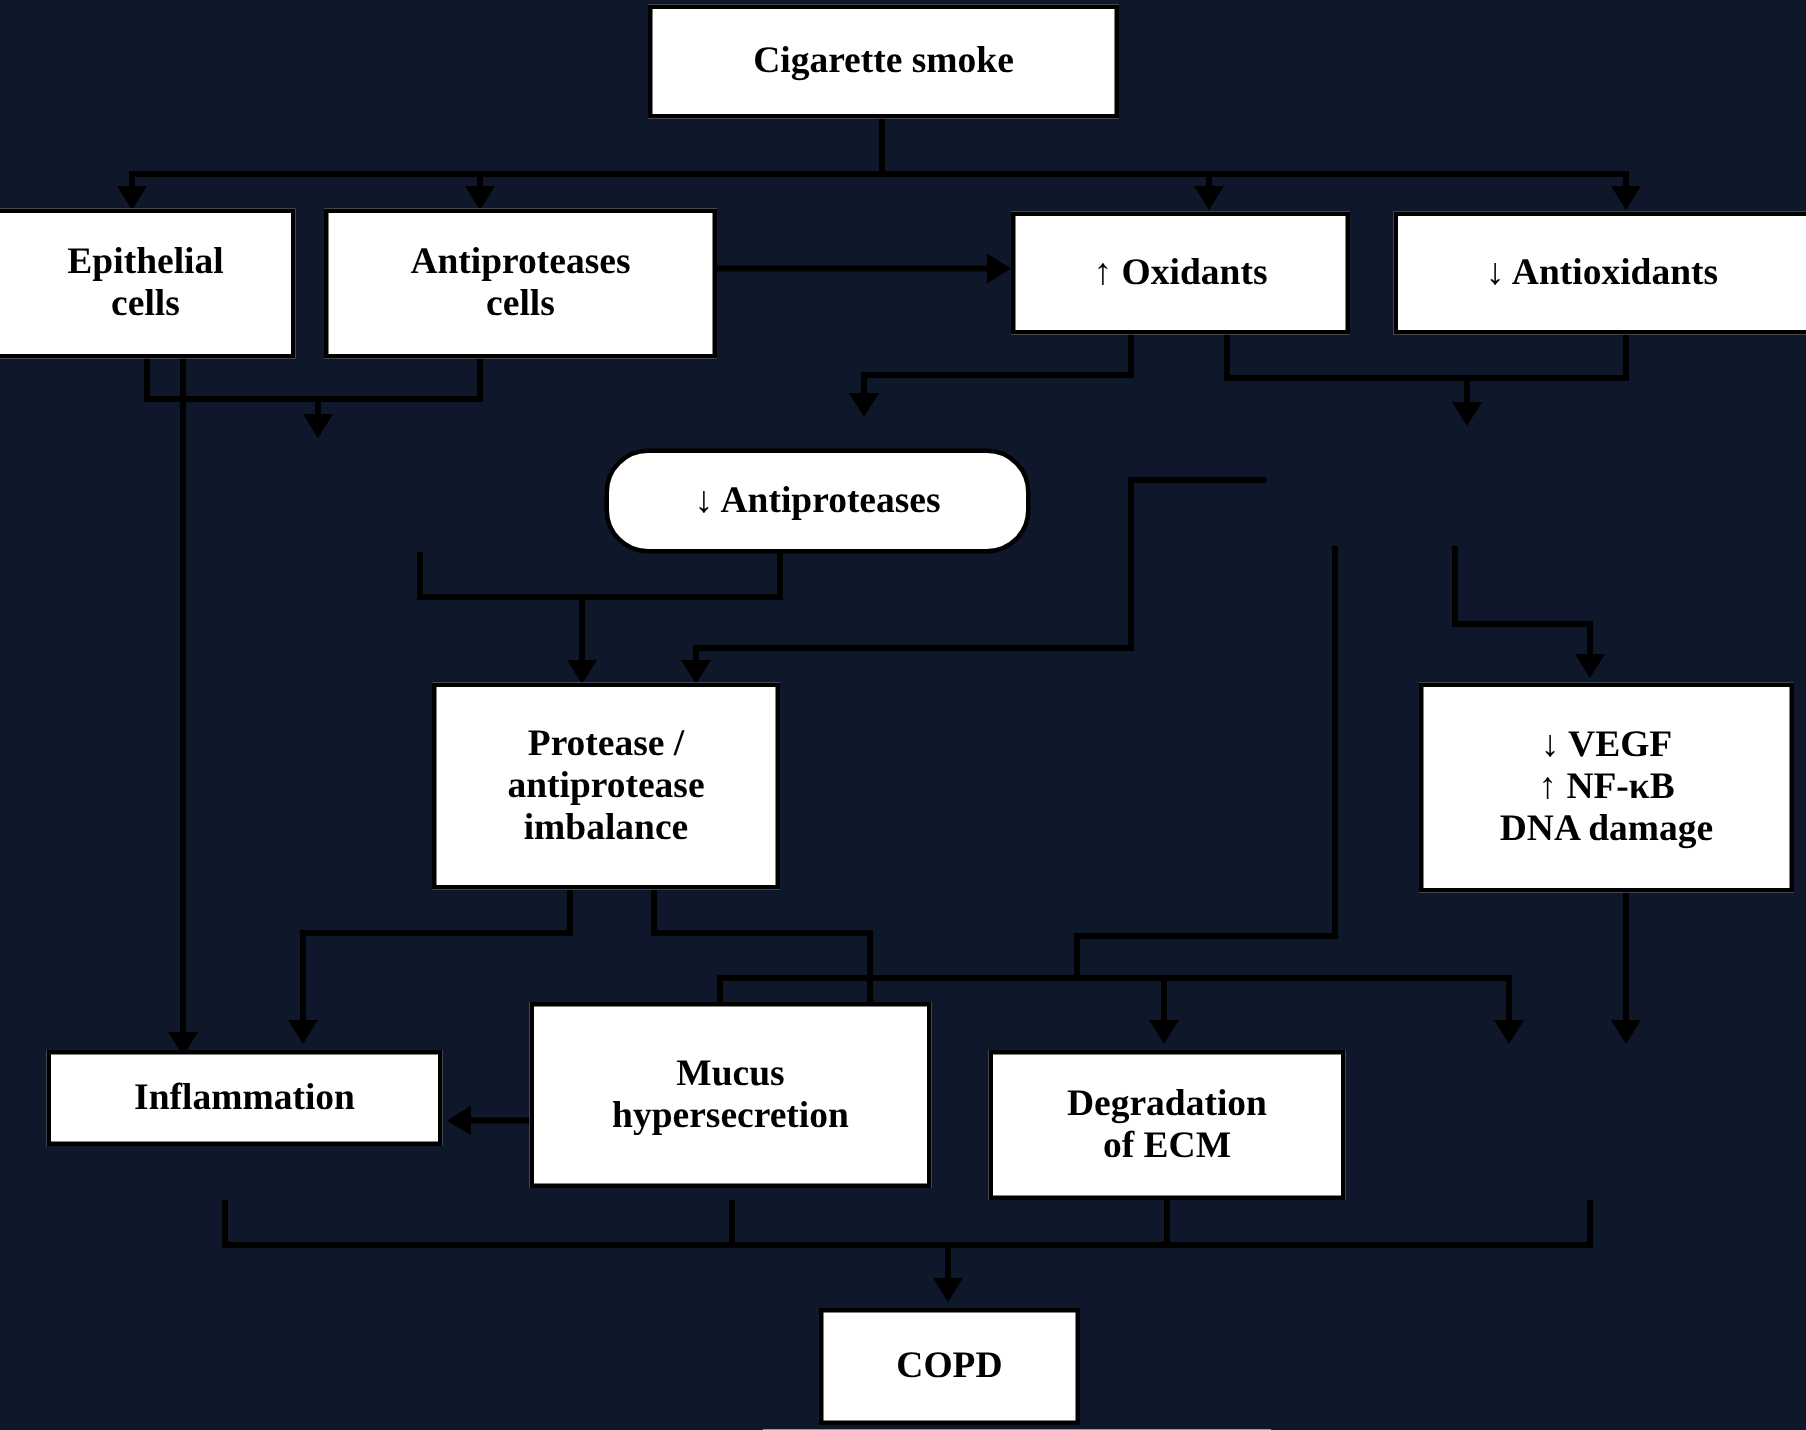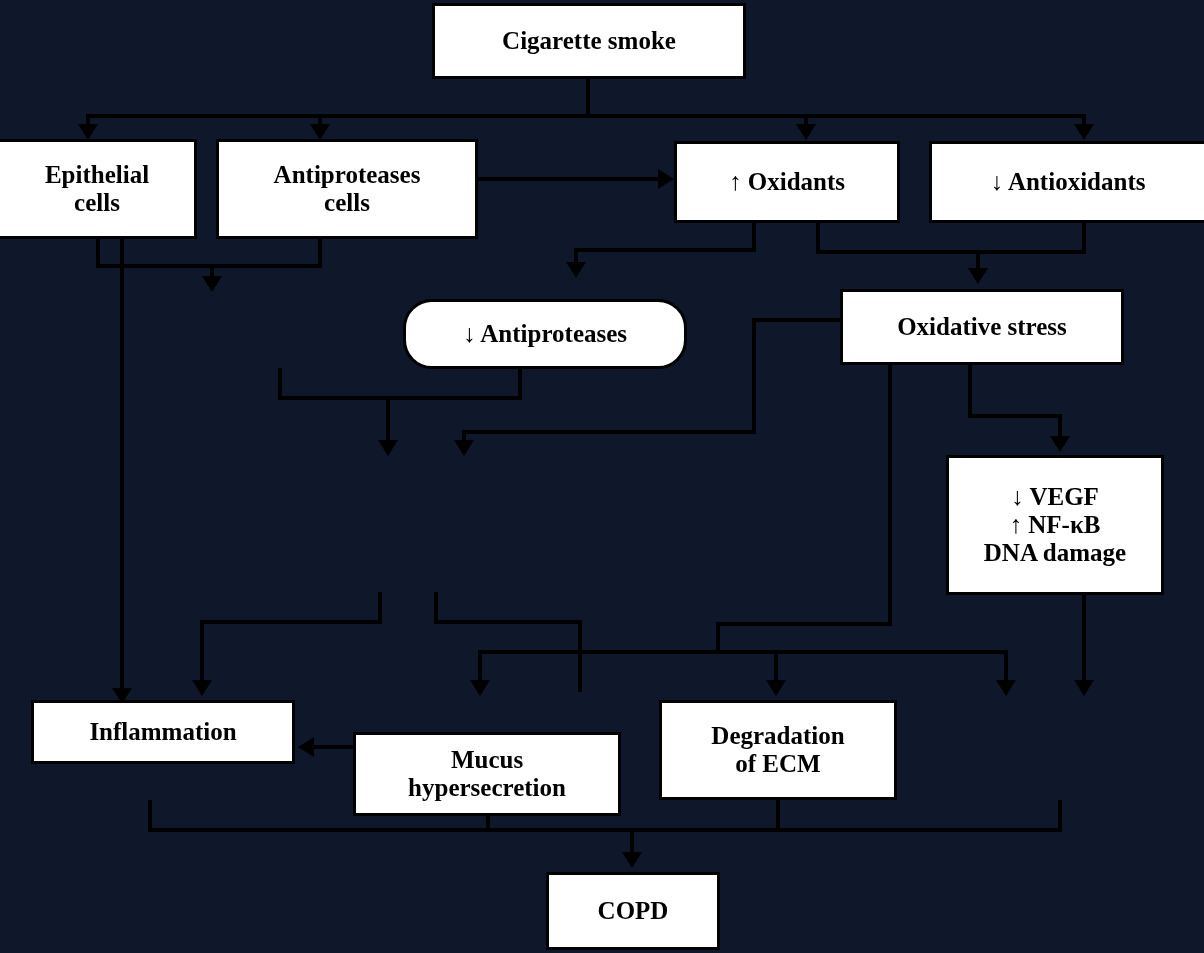--- a/index.html
+++ b/index.html
@@ -166,30 +166,32 @@
   <div class="node" style="left:216px; top:139px; width:262px; height:100px;">Antiproteases
 cells</div>
 
   <div class="node" style="left:674px; top:141px; width:226px; height:82px;">↑ Oxidants</div>
 
   <div class="node" style="left:929px; top:141px; width:278px; height:82px;">↓ Antioxidants</div>
 
 
   <div class="node" style="left:403px; top:299px; width:284px; height:70px;border-radius:29px;">↓ Antiproteases</div>
 
-  <div class="node" style="left:840px; top:289px; width:284px; height:76px;">Oxidative stress</div>
 
+  <div class="node" style="left:288px; top:455px; width:232px; height:138px;">Protease /
+antiprotease
+imbalance</div>
 
-  <div class="node plain" style="left:946px; top:455px; width:218px; height:140px; font-weight:bold;">↓ VEGF
+  <div class="node plain" style="left:946px; top:455px; width:250px; height:140px; font-weight:bold;">↓ VEGF
 ↑ NF-κB
 DNA damage</div>
 
   <div class="node" style="left:31px; top:700px; width:264px; height:64px;">Inflammation</div>
 
-  <div class="node" style="left:353px; top:732px; width:268px; height:84px;">Mucus
+  <div class="node" style="left:353px; top:668px; width:268px; height:124px;">Mucus
 hypersecretion</div>
 
   <div class="node" style="left:659px; top:700px; width:238px; height:100px;">Degradation
 of ECM</div>
 
 
   <div class="node plain" style="left:546px; top:872px; width:174px; height:78px; font-weight:bold;">COPD</div>
 
 </div>
 

